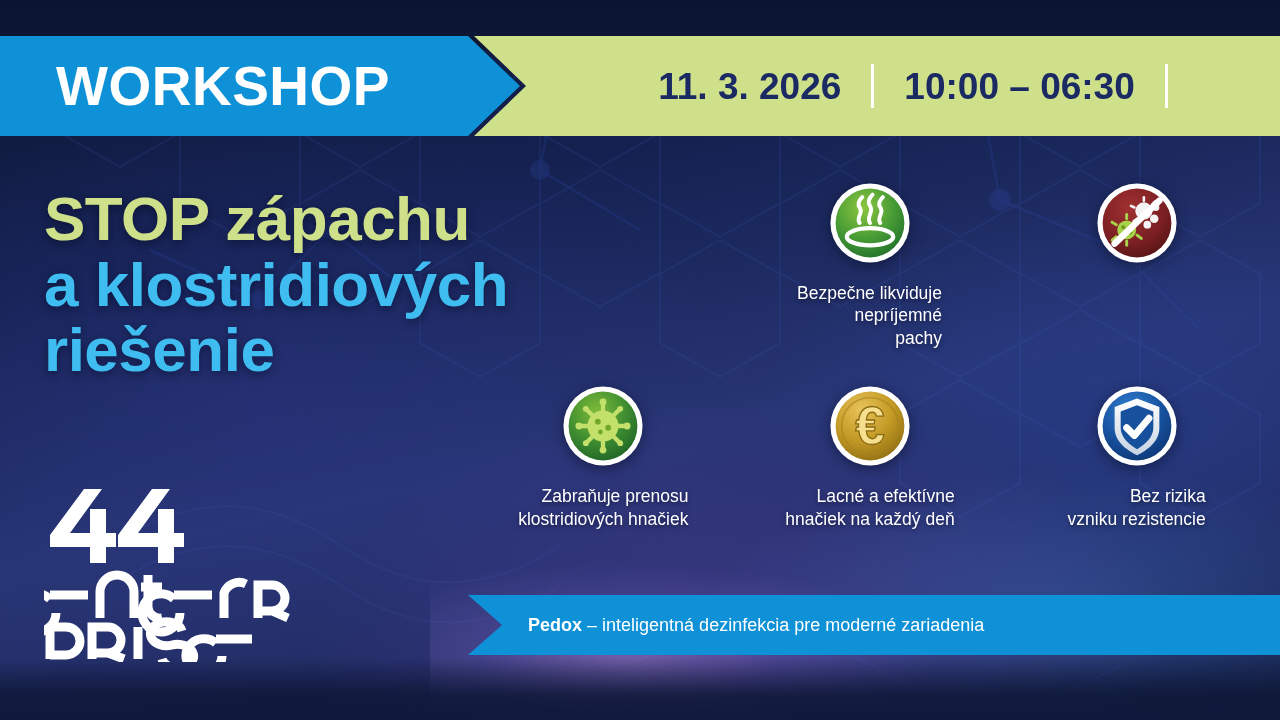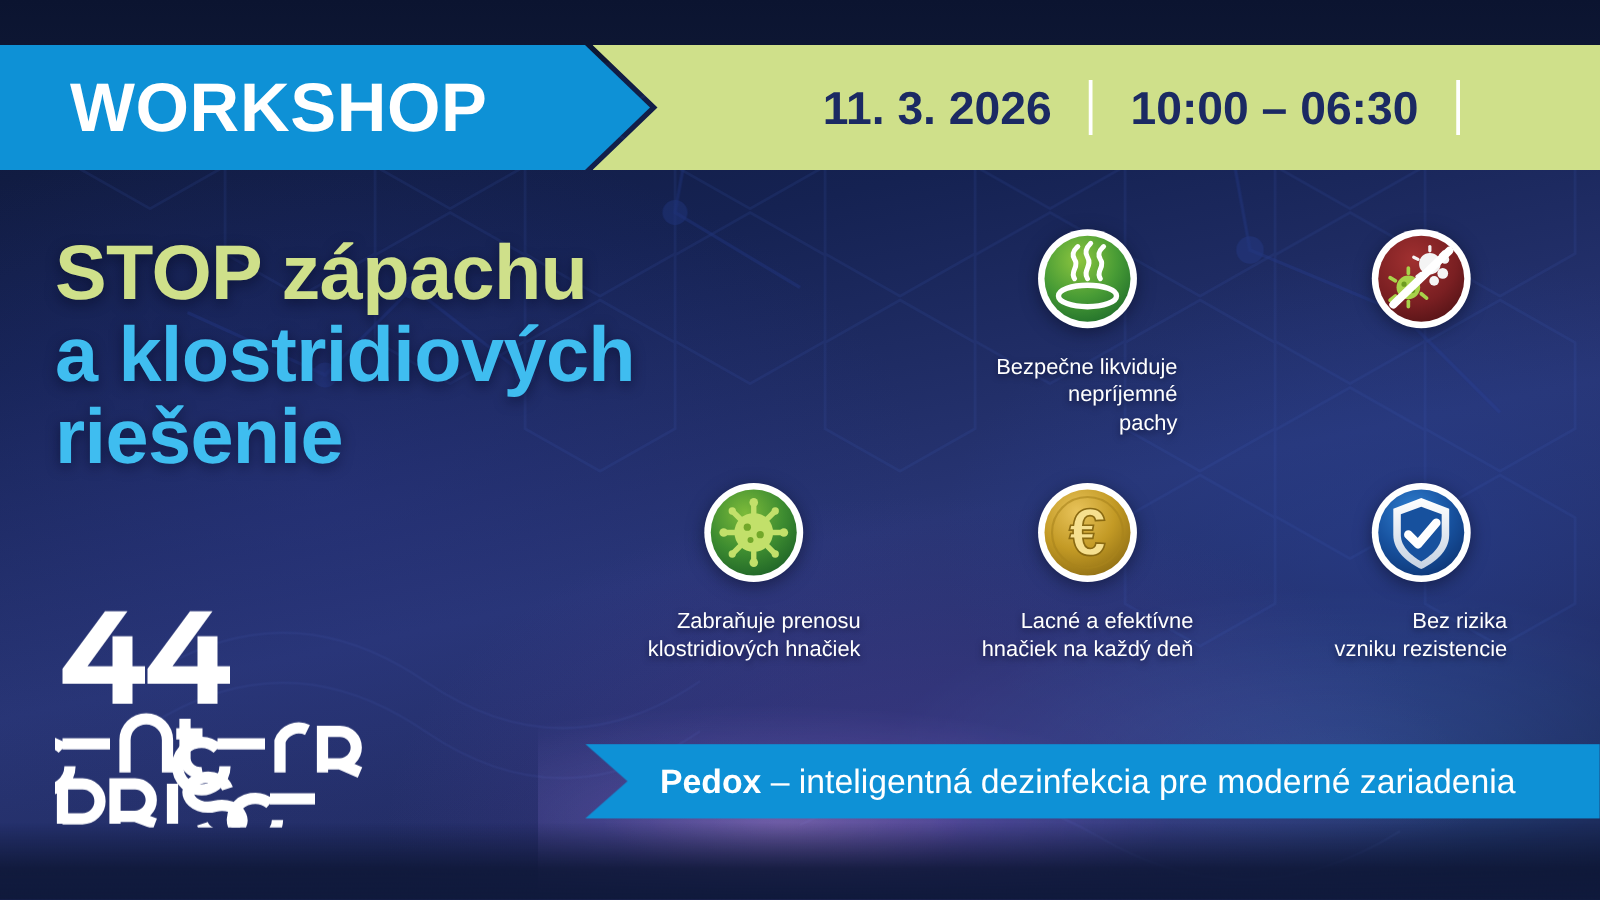--- a/index.html
+++ b/index.html
@@ -86,21 +86,21 @@
   .frow.r2{margin-top:34px;}
 
   
   .botbar{
     position:absolute;left:468px;top:595px;width:812px;height:60px;
     background:#0e91d6;
     clip-path:polygon(0 0, 812px 0, 812px 60px, 0 60px, 34px 30px);
     display:flex;align-items:center;
   }
   .botbar .txt{
-    margin-left:60px;color:#ffffff;font-size:27px;line-height:1;white-space:nowrap;
+    margin-left:60px;color:#ffffff;font-size:18px;line-height:1;white-space:nowrap;
   }
   .botbar .txt b{font-weight:bold;}
 </style>
 </head>
 <body>
 
 <div id="poster">
 
   <svg class="bg-layer hexnet" width="1280" height="720" viewBox="0 0 1280 720" aria-hidden="true">
     <defs>

